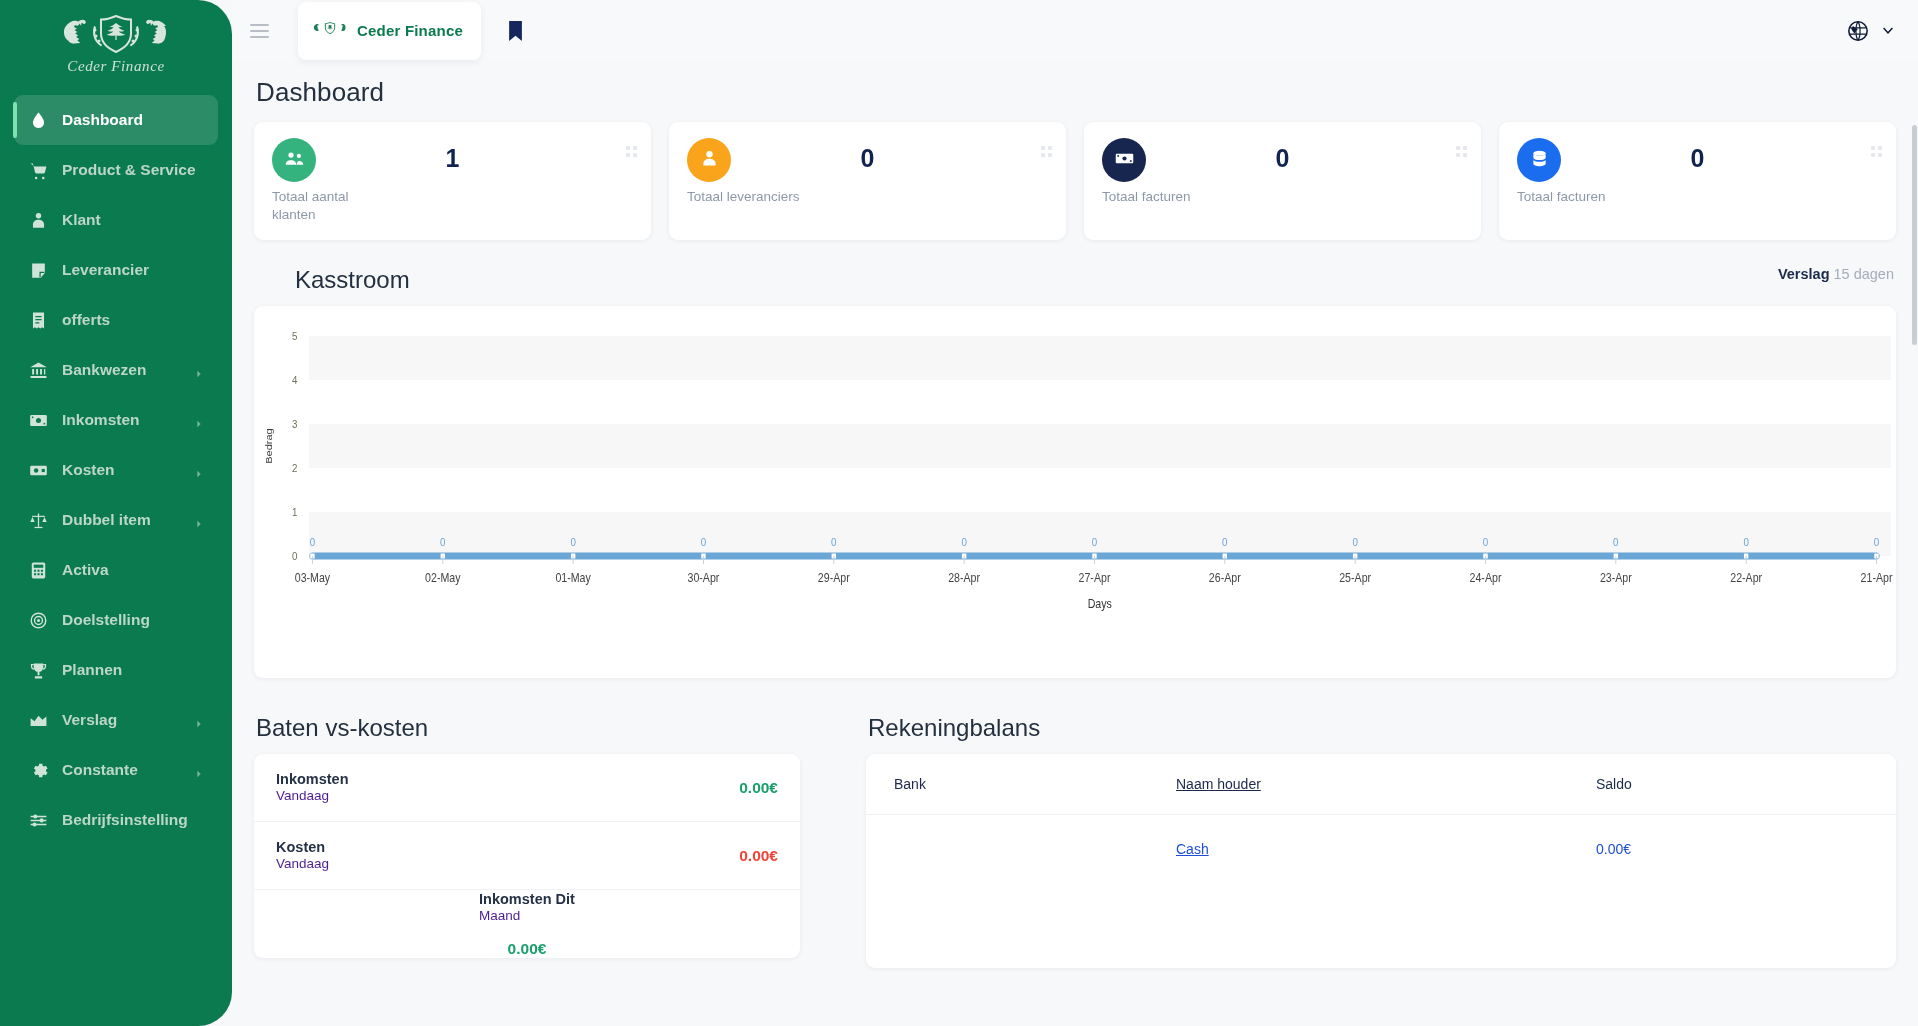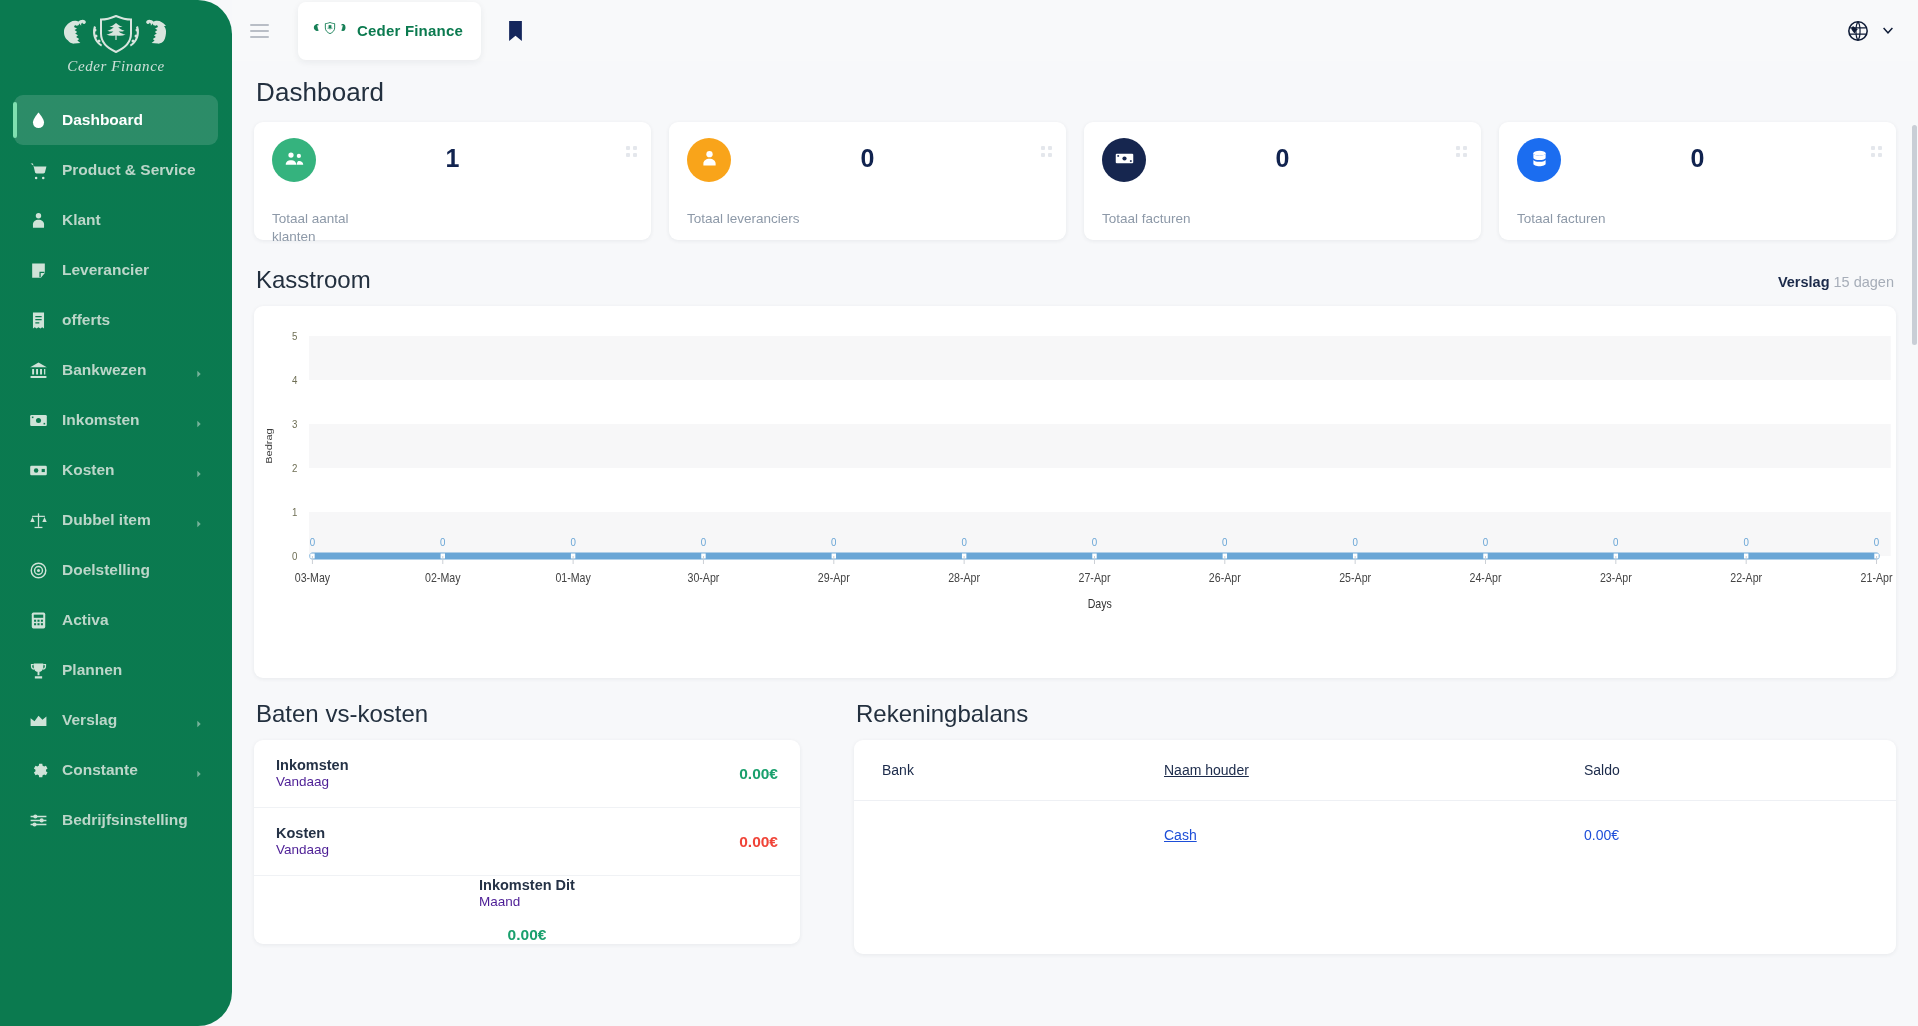--- a/index.html
+++ b/index.html
@@ -100,49 +100,49 @@
     box-shadow: 0 1px 4px rgba(30,40,60,.07);
     padding: 16px 18px 0 18px;
     display:flex; align-items:flex-start;
   }
   .stat-badge {
     width: 44px; height: 44px; border-radius:50%;
     display:flex; align-items:center; justify-content:center; flex:0 0 44px;
   }
   .stat-badge svg { width: 21px; height: 21px; fill:#fff; }
   .stat-label {
-    position:absolute; left: 18px; top: 88px;
+    position:absolute; left: 18px; top: 66px;
     font-size: 13.5px; color:#8d99a8; line-height: 1.35;
     max-width: 120px;
   }
   .stat-value {
     position:absolute; left: 50%; transform: translateX(-50%); top: 22px;
     font-size: 25px; font-weight: 700; color:#11234f;
   }
   .drag-dots { position:absolute; right: 14px; top: 24px; display:grid; grid-template-columns: 4px 4px; gap: 3px; cursor:grab; }
   .drag-dots i { width:4px; height:4px; background:#e4e7ec; border-radius:1px; display:block; }
 
   
-  .section-head { display:flex; align-items:flex-end; padding: 26px 2px 12px 2px; }
+  .section-head { display:flex; align-items:flex-start; padding: 26px 2px 12px 2px; margin-left: 39px; }
   .section-title { font-size: 24px; color:#23303f; font-weight:400; }
   .section-right { margin-left:auto; font-size: 14.5px; padding-bottom: 4px; }
   .section-right b { color:#1b2a4a; font-weight:700; }
   .section-right span { color:#a6adb8; }
 
   
   .chart-card {
     background:#ffffff; border-radius: 9px; height: 372px;
     box-shadow: 0 1px 4px rgba(30,40,60,.07);
     position:relative; overflow:hidden;
   }
   .chart-area { position:absolute; inset: 0; }
   .chart-svg { display:block; width:100%; height:100%; }
 
   
-  .bottom { display:flex; gap: 10px; padding-top: 22px; }
+  .bottom { display:flex; gap: 22px; padding-top: 36px; }
   .panel-left { width: 546px; flex: 0 0 546px; }
   .panel-right { flex: 1 1 auto; margin-left: 44px; }
 
   .panel-title { font-size: 24px; color:#23303f; font-weight:400; padding: 0 2px 12px 2px; }
 
   .list-card { background:#fff; border-radius:9px; box-shadow:0 1px 4px rgba(30,40,60,.07); overflow:hidden; }
   .list-row {
     display:flex; align-items:center; justify-content:space-between;
     height: 68px; padding: 0 22px; border-bottom: 1px solid #f0f2f5;
   }
@@ -299,47 +299,47 @@
               <path d="M11.2 3h1.6v17h-1.6z"></path>
               <path d="M4 6h16v1.5H4z"></path>
               <path d="M4.4 7.5 1.6 14h5.6L4.4 7.5zM19.6 7.5 16.8 14h5.6l-2.8-6.5z"></path>
               <path d="M7 20h10v1.6H7z"></path>
             </svg>
           </span>
         <span class="nav-label">Dubbel item</span>
         <span class="caret"><svg viewBox="0 0 24 24">
               <path d="M8 4l8 8-8 8z"></path>
             </svg></span>
-      </div>
-
-      <div class="nav-item">
-        <span class="ico">
-            <svg viewBox="0 0 24 24">
-              <circle cx="12" cy="12" r="9.2" fill="none" stroke="#cfe3d8" stroke-width="1.8"></circle>
-              <circle cx="12" cy="12" r="5" fill="none" stroke="#cfe3d8" stroke-width="1.8"></circle>
-              <circle cx="12" cy="12" r="1.9"></circle>
-            </svg>
-          </span>
-        <span class="nav-label">Doelstelling</span>
       </div>
 
       <div class="nav-item">
         <span class="ico">
             <svg viewBox="0 0 24 24">
               <rect x="3.5" y="2" width="17" height="20" rx="2"></rect>
               <rect x="6" y="4.6" width="12" height="4" fill="#0b7a4f"></rect>
               <rect x="6.4" y="11" width="2.6" height="2.6" fill="#0b7a4f"></rect>
               <rect x="10.7" y="11" width="2.6" height="2.6" fill="#0b7a4f"></rect>
               <rect x="15" y="11" width="2.6" height="2.6" fill="#0b7a4f"></rect>
               <rect x="6.4" y="15.4" width="2.6" height="2.6" fill="#0b7a4f"></rect>
               <rect x="10.7" y="15.4" width="2.6" height="2.6" fill="#0b7a4f"></rect>
               <rect x="15" y="15.4" width="2.6" height="2.6" fill="#0b7a4f"></rect>
             </svg>
           </span>
         <span class="nav-label">Activa</span>
+      </div>
+
+      <div class="nav-item">
+        <span class="ico">
+            <svg viewBox="0 0 24 24">
+              <circle cx="12" cy="12" r="9.2" fill="none" stroke="#cfe3d8" stroke-width="1.8"></circle>
+              <circle cx="12" cy="12" r="5" fill="none" stroke="#cfe3d8" stroke-width="1.8"></circle>
+              <circle cx="12" cy="12" r="1.9"></circle>
+            </svg>
+          </span>
+        <span class="nav-label">Doelstelling</span>
       </div>
 
       <div class="nav-item">
         <span class="ico">
             <svg viewBox="0 0 24 24">
               <path d="M6 3h12v5a6 6 0 0 1-12 0V3z"></path>
               <path d="M6 4.6H3.2v2c0 2.2 1.5 3.6 3.4 3.8M18 4.6h2.8v2c0 2.2-1.5 3.6-3.4 3.8" fill="none" stroke="#cfe3d8" stroke-width="1.6"></path>
               <path d="M10.8 13.6h2.4V18h-2.4zM7.4 19.4h9.2V22H7.4z"></path>
             </svg>
           </span>

